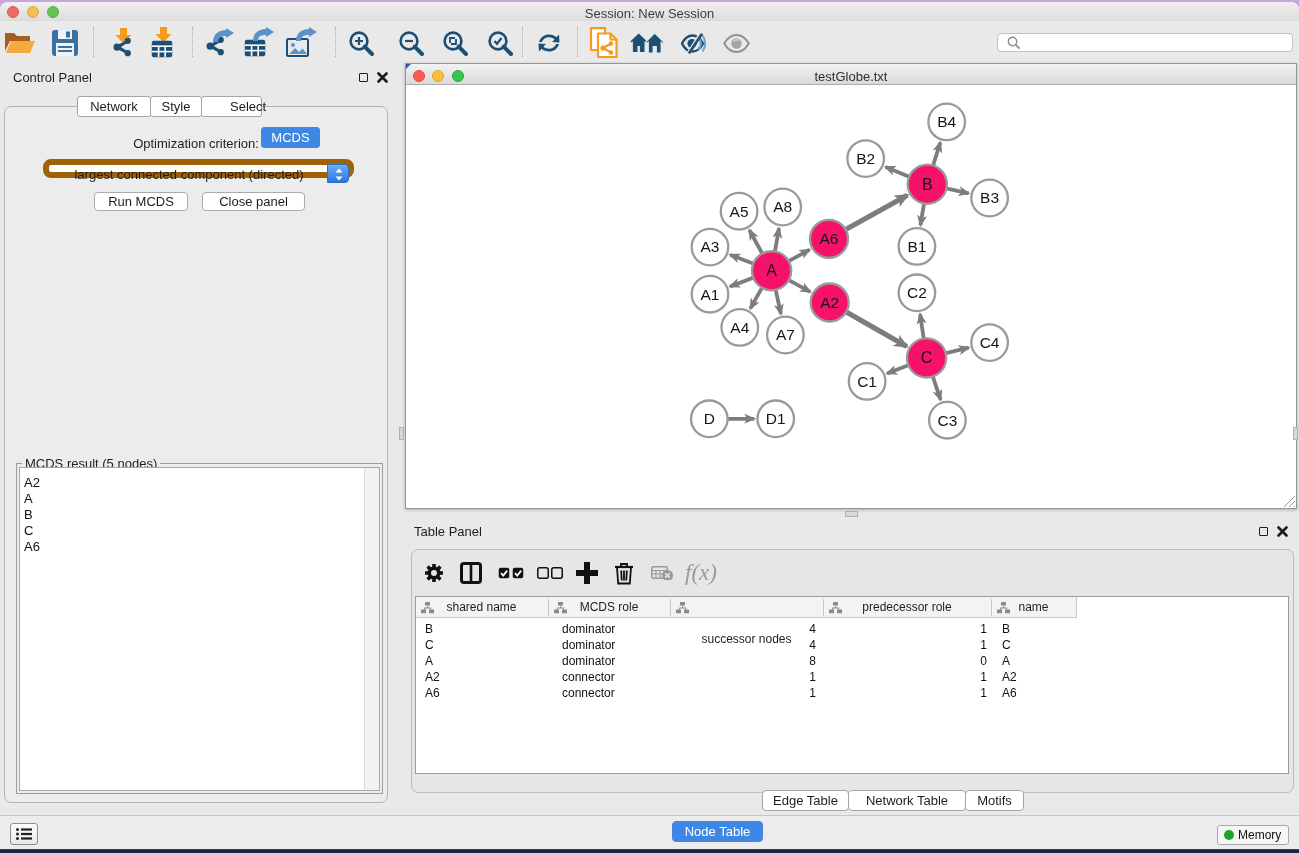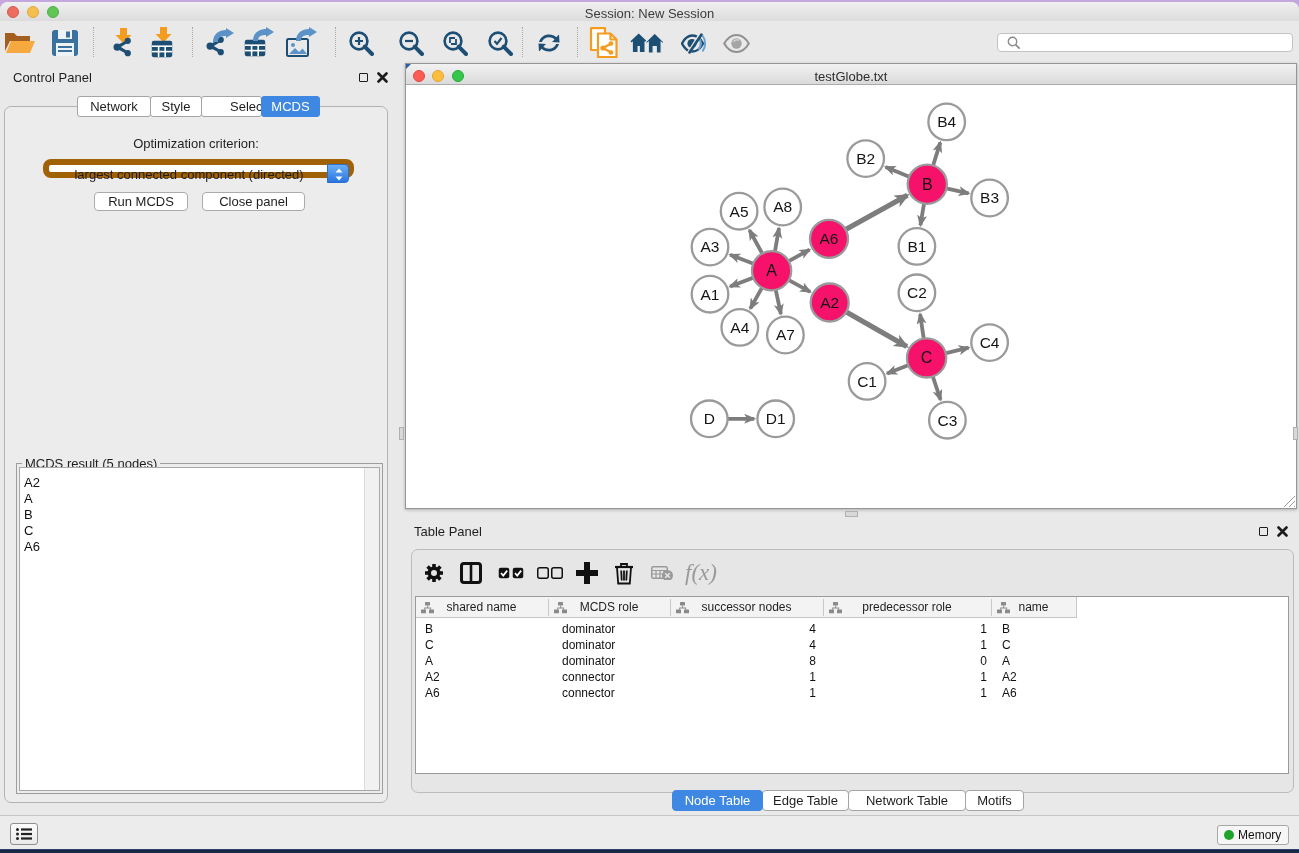--- a/index.html
+++ b/index.html
@@ -16,21 +16,21 @@
 #toolbar { left:0; top:21px; width:1299px; height:43px; background:#e9e9e9; }
 .tsep { position:absolute; top:6px; height:30px; width:0; border-left:1px dotted #a9a9a9; }
 .ticon { position:absolute; top:5px; }
 #searchbox { left:997px; top:12px; width:296px; height:19px; background:#fff; border:1px solid #c2c2c2; border-radius:4px; }
 
 #cp-title { left:13px; top:70px; font-size:13px; color:#1e1e1e; }
 .winbtn-sq { position:absolute; width:9px; height:9px; border:1.6px solid #1e1e1e; border-radius:1px; }
 #cp-body { left:4px; top:106px; width:384px; height:697px; background:#ececec; border:1px solid #b3b3b3; border-radius:7px; }
 .tabrow { position:absolute; display:flex; }
 .tab { height:21px; border:1px solid #a4a4a4; background:#fff; font-size:13px; color:#1e1e1e; text-align:center; line-height:19px; margin-left:-1px; border-radius:3px; position:relative; }
-.tab.sel { background:#3e88e4; color:#fff; border-color:#3e88e4; z-index:2; }
+.tab.sel { background:#3e88e4; color:#fff; border-color:#3e88e4; z-index:2;margin-top:31px; }
 #optlabel { left:0px; top:136px; width:392px; text-align:center; font-size:13px; color:#1e1e1e; }
 #dropdown { left:43px; top:159px; width:311px; height:19px; background:#fff; border:6px solid #a16207; border-radius:8px; }
 #dd-text { left:-4px; width:288px; text-align:center; top:2px; font-size:13px; color:#1e1e1e; position:absolute; }
 #dd-step { position:absolute; right:-1px; top:-1px; width:22px; height:19px; border-radius:0 4px 4px 0; border:0.5px solid #2a6fd0; background:linear-gradient(#6aaef8,#2a76e0); }
 .btn { position:absolute; height:19px; background:#fff; border:1px solid #ababab; border-radius:4px; font-size:13px; color:#1e1e1e; text-align:center; line-height:17px; }
 #groupbox { left:16px; top:463px; width:367px; height:331px; border:1px solid #9d9d9d; }
 #legend { left:22px; top:456px; background:#ececec; padding:0 3px; font-size:13px; color:#1e1e1e; position:absolute; }
 #mlist { left:19px; top:467px; width:361px; height:324px; background:#fff; border:1px solid #a8a8a8; font-size:13px; color:#111; }
 #mlist div { padding-left:4px; height:16px; line-height:16px; }
 #mscroll { left:364px; top:468px; width:15px; height:322px; background:#f1f1f1; border-left:1px solid #dcdcdc; }
@@ -412,21 +412,21 @@
 <div class="th" style="left:132px;width:122px;">MCDS role</div>
 <svg width="13" height="12" viewBox="0 0 13 12" style="position:absolute;left:138px;top:5px;">
       <g fill="#8a8a8a">
         <rect x="4" y="0" width="5" height="3.6" rx="0.5"></rect>
         <rect x="0" y="7.6" width="5" height="3.6" rx="0.5"></rect>
         <rect x="8" y="7.6" width="5" height="3.6" rx="0.5"></rect>
         <path d="M6.2 3.5 h0.9 v2 h3 v2.3 h-0.9 v-1.4 h-5.1 v1.4 h-0.9 v-2.3 h3 z"></path>
       </g>
     </svg>
 <div class="thsep" style="left:254px;"></div>
-<div class="th" style="left:254px;width:153px;">successor nodes</div>
+<div class="th" style="left:254px;width:153px;margin-top:32px;">successor nodes</div>
 <svg width="13" height="12" viewBox="0 0 13 12" style="position:absolute;left:260px;top:5px;">
       <g fill="#8a8a8a">
         <rect x="4" y="0" width="5" height="3.6" rx="0.5"></rect>
         <rect x="0" y="7.6" width="5" height="3.6" rx="0.5"></rect>
         <rect x="8" y="7.6" width="5" height="3.6" rx="0.5"></rect>
         <path d="M6.2 3.5 h0.9 v2 h3 v2.3 h-0.9 v-1.4 h-5.1 v1.4 h-0.9 v-2.3 h3 z"></path>
       </g>
     </svg>
 <div class="thsep" style="left:407px;"></div>
 <div class="th" style="left:407px;width:168px;">predecessor role</div>

